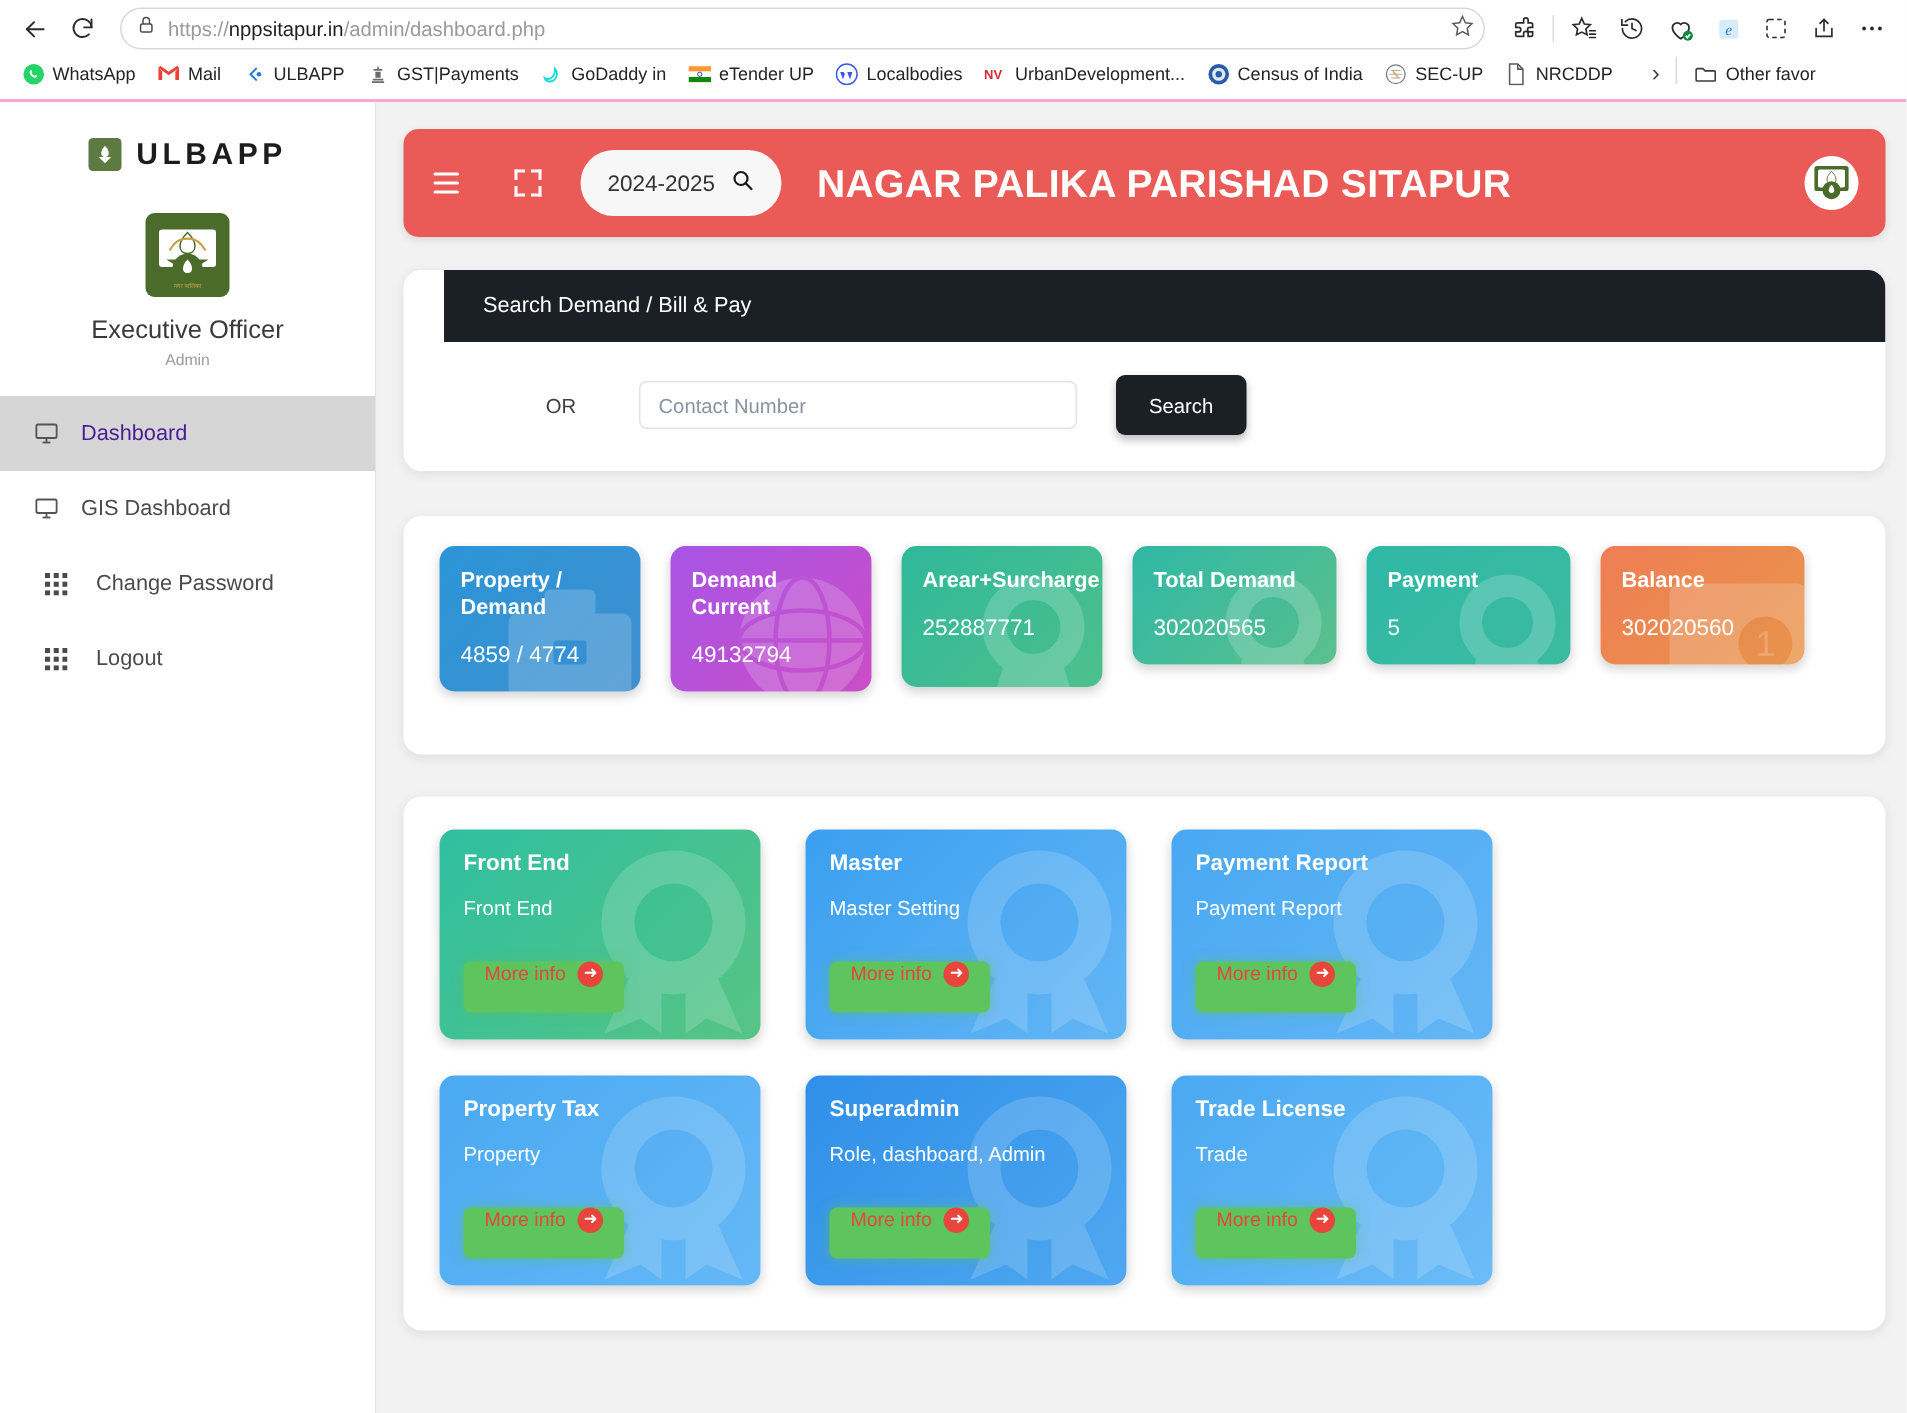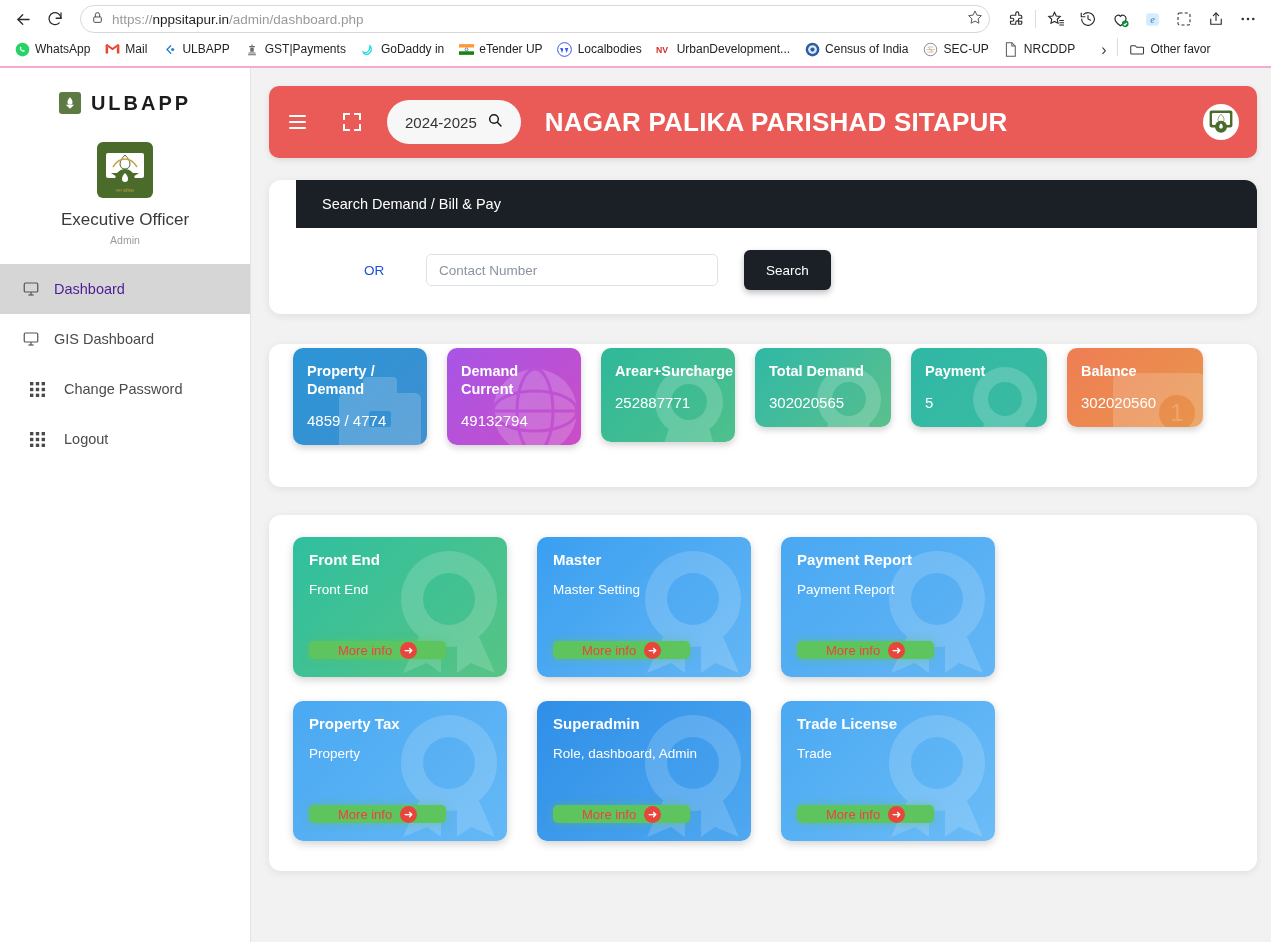--- a/index.html
+++ b/index.html
@@ -155,33 +155,33 @@
     padding: 22px 26px 24px 26px; display: flex;
     align-items: center; gap: 0;
   }
   .txt-input {
     width: 292px; height: 32px; border: 1px solid #dfe3e8;
     border-radius: 5px; padding: 0 12px; font-size: 13.5px;
     color: #333; background: #fff; outline: none;
     font-family: "Liberation Sans", sans-serif;
   }
   .txt-input::placeholder { color: #8a93a0; }
-  .or-label { width: 104px; text-align: center; font-size: 13.5px; color: #1d4ed8; }
+  .or-label { width: 104px; text-align: center; font-size: 13.5px; color: #404040; }
   .btn-search {
     margin-left: 26px; background: #1b1f26; color: #fff;
     border: none; border-radius: 6px; height: 40px; padding: 0 22px;
     font-size: 13.5px; cursor: pointer; box-shadow: 0 3px 6px rgba(0,0,0,.25);
     font-family: "Liberation Sans", sans-serif;
   }
 
   
   .stats-panel {
     background: #ffffff; border-radius: 12px; margin-top: 30px;
     box-shadow: 0 2px 8px rgba(0,0,0,.08);
-    padding: 4px 22px 42px 24px;
+    padding: 20px 22px 42px 24px;
     display: flex; gap: 20px; align-items: flex-start;
   }
   .stat {
     border-radius: 10px; padding: 14px 14px 16px 14px;
     color: #fff; position: relative; overflow: hidden;
     box-shadow: 0 3px 7px rgba(0,0,0,.18);
     width: 134px; flex: none;
   }
   .stat .st-title {
     font-size: 14.5px; font-weight: 700; line-height: 1.25;
@@ -208,22 +208,22 @@
     width: 214px; height: 140px; border-radius: 10px;
     position: relative; overflow: hidden; color: #fff;
     padding: 14px 16px; box-shadow: 0 3px 8px rgba(0,0,0,.18);
     flex: none;
   }
   .module .m-title { font-size: 15px; font-weight: 700; position: relative; z-index: 2; }
   .module .m-sub { font-size: 13.5px; margin-top: 14px; position: relative; z-index: 2; }
   .more-btn {
     position: absolute; left: 16px; bottom: 18px; z-index: 3;
     background: #5ec45e; color: #e8453c; border: none;
-    border-radius: 5px; height: 18px; padding: 0 29px;
-    font-size: 13px; display: flex; align-items: center; gap: 8px;
+    border-radius: 5px; height: 34px; padding: 0 14px;
+    font-size: 13px; display: flex; align-items: flex-start; gap: 8px;
     cursor: pointer; box-shadow: 0 0 8px rgba(94,196,94,.5);
     font-family: "Liberation Sans", sans-serif;
   }
   .more-btn .arr {
     width: 17px; height: 17px; border-radius: 50%; background: #e8453c;
     color: #fff; font-size: 11px; display: flex; align-items: center;
     justify-content: center; line-height: 1;
   }
   .ribbon-wm {
     position: absolute; right: -6px; top: 6px; opacity: .16; z-index: 1;

